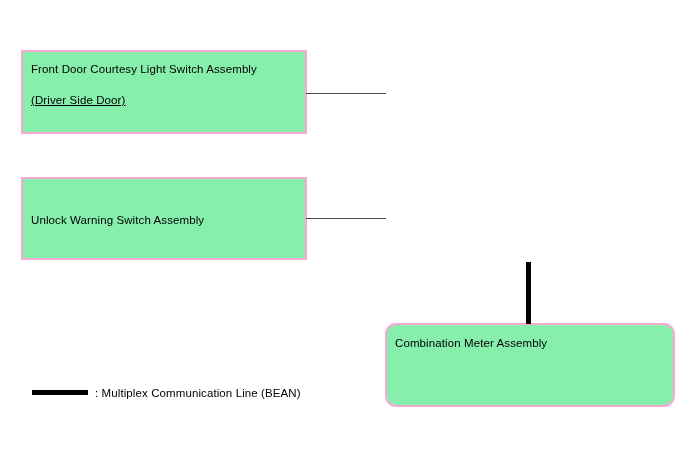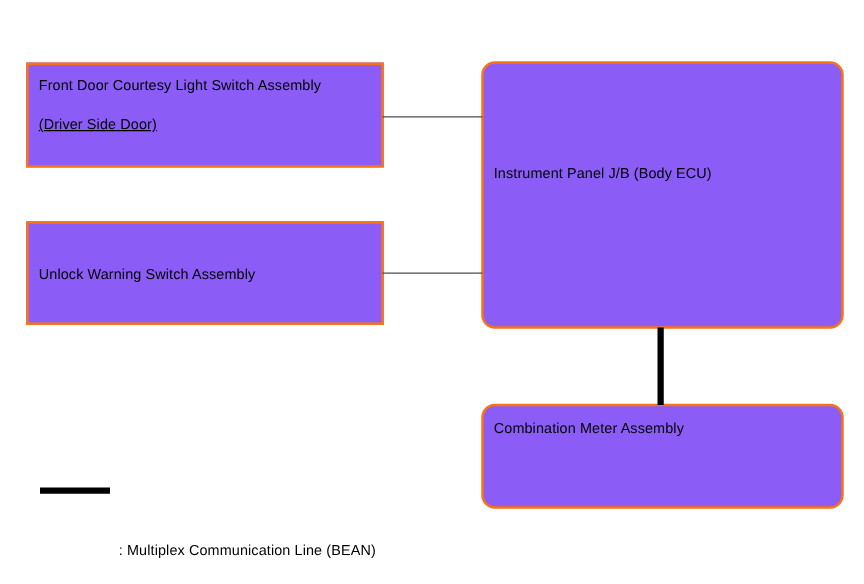--- a/index.html
+++ b/index.html
@@ -11,22 +11,22 @@
     position: relative;
     width: 691px;
     height: 467px;
     background: #ffffff;
     font-family: "Liberation Sans", sans-serif;
     overflow: hidden;
   }
   .node {
     position: absolute;
     box-sizing: border-box;
-    background: #8b5cf6;
-    border: 2px solid #f97316;
+    background: #86efac;
+    border: 2px solid #f9a8d4;
   }
   .node.sharp { border-radius: 0; }
   .node.rounded { border-radius: 11px; }
 
   .node-text {
     position: absolute;
     left: 8px;
     font-size: 11.5px;
     line-height: 13px;
     color: #000000;
@@ -78,40 +78,36 @@
   }
   #legend-label {
     position: absolute;
     left: 63px;
     top: 0px;
     font-size: 11.5px;
     line-height: 20px;
     color: #000000;
     white-space: nowrap;
     letter-spacing: 0.1px;
-    margin-top: 48px;
   }
 </style>
 </head>
 <body>
 
 <div id="canvas">
 
   <div class="node sharp" id="node-front-door-switch">
     <span class="node-text" style="top:11px;">Front Door Courtesy Light Switch Assembly</span>
     <span class="node-text" style="top:42px;text-decoration:underline;">(Driver Side Door)</span>
   </div>
 
   <div class="node sharp" id="node-unlock-switch">
     <span class="node-text" style="top:35px;">Unlock Warning Switch Assembly</span>
   </div>
 
-  <div class="node rounded" id="node-ip-jb">
-    <span class="node-text" style="top:82px;">Instrument Panel J/B (Body ECU)</span>
-  </div>
 
   <div class="node rounded" id="node-combination-meter">
     <span class="node-text" style="top:12px;text-align:center;">Combination Meter Assembly</span>
   </div>
 
   <div class="connector-thin" id="connector-front-door"></div>
   <div class="connector-thin" id="connector-unlock"></div>
   <div class="connector-thick" id="connector-bean-vertical"></div>
 
   <div id="legend">

